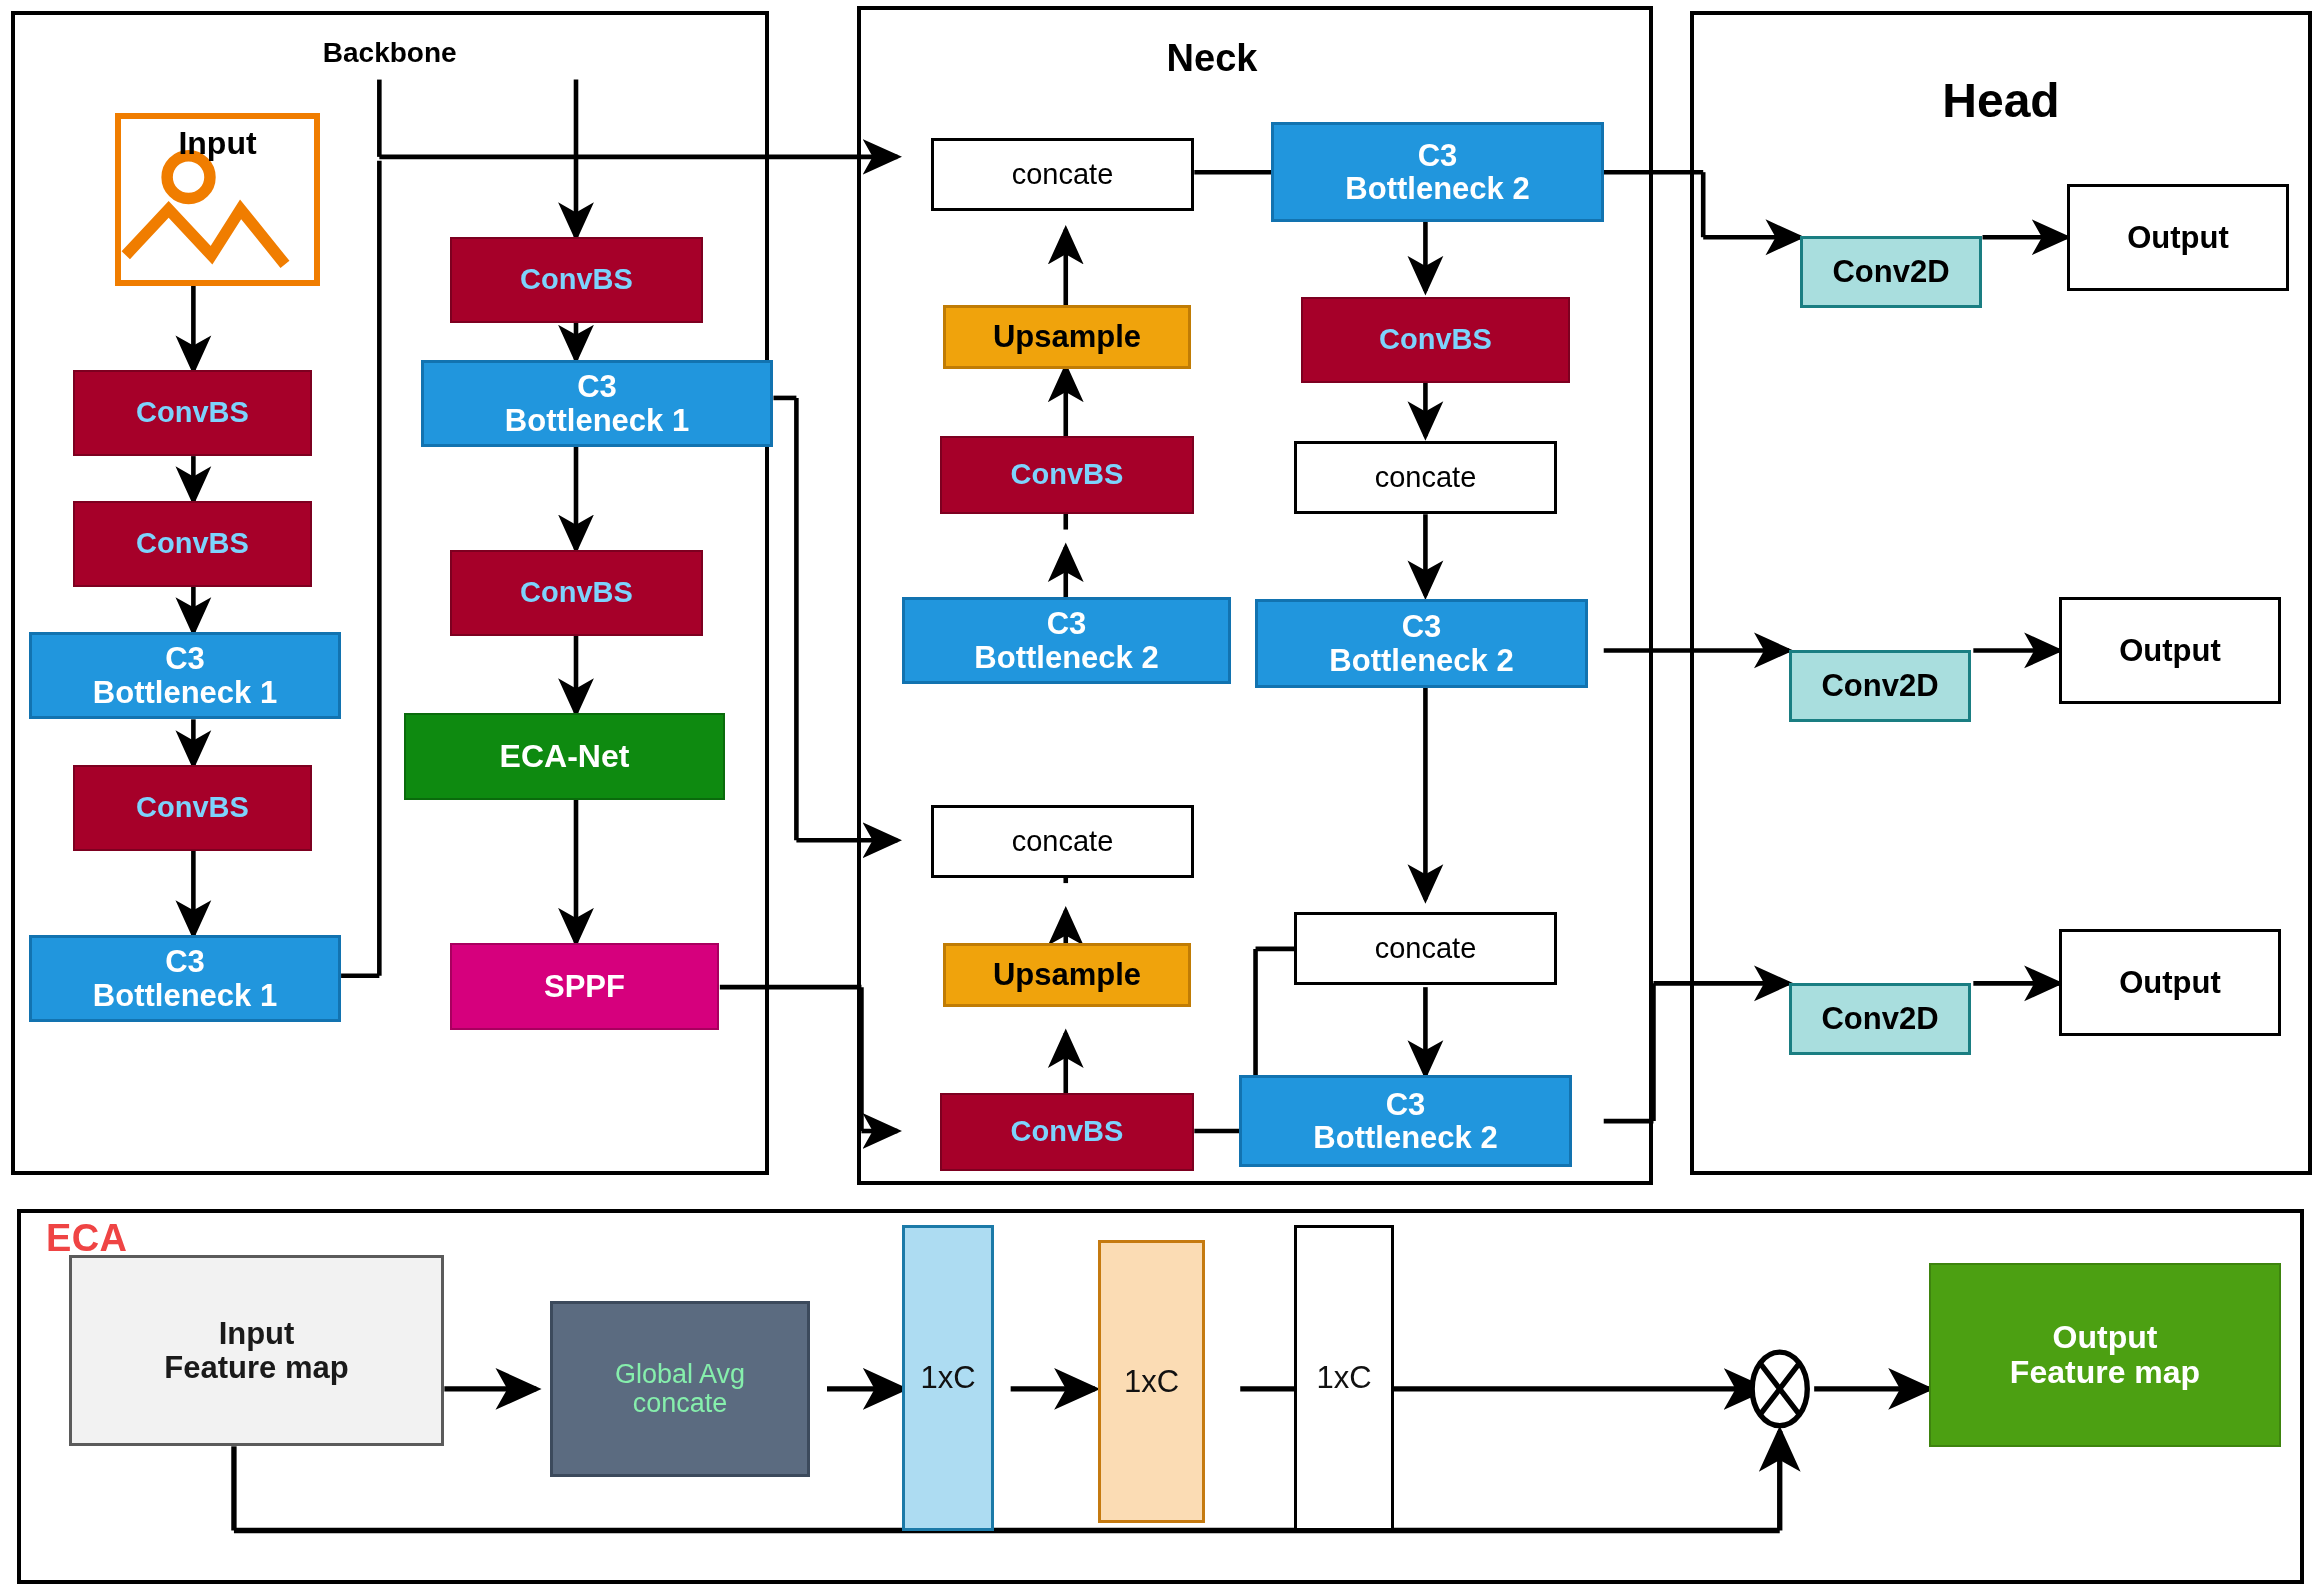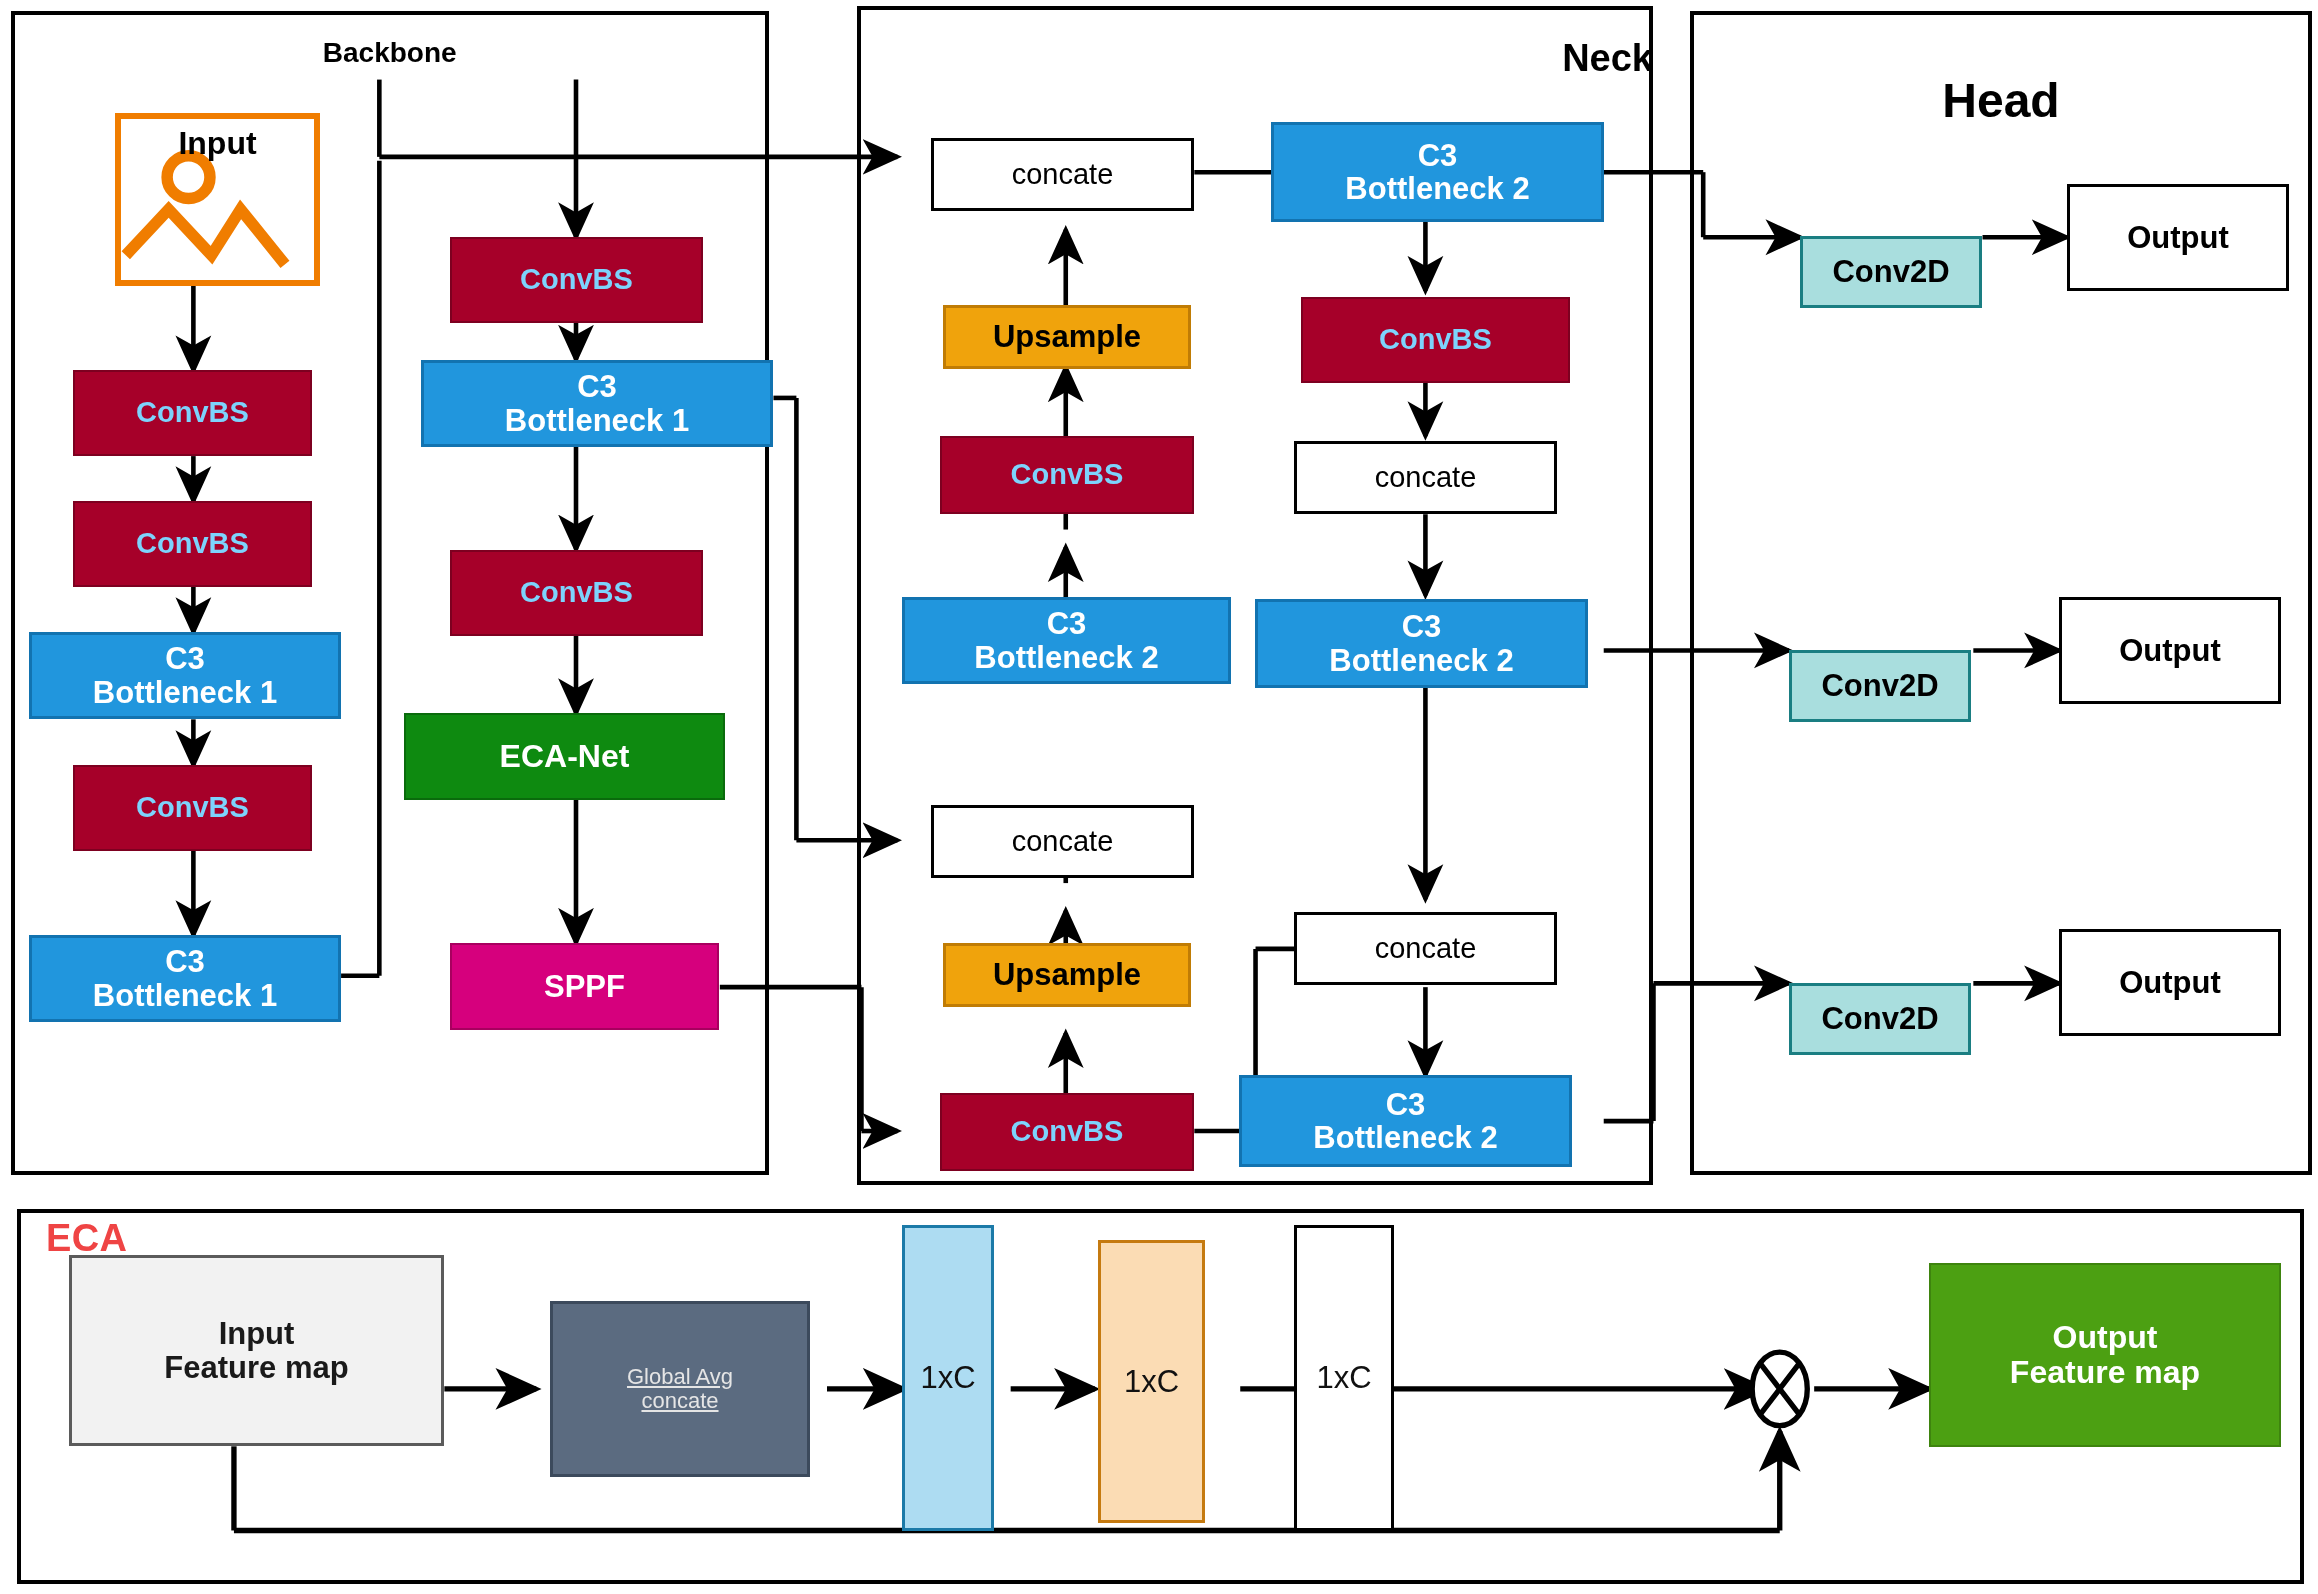--- a/index.html
+++ b/index.html
@@ -16,21 +16,21 @@
   .sppf{background:#D6007D;border:2.3px solid #A8005F;color:#fff;font-size:31px;}
   .eca-net{background:#0E8A10;border:2.3px solid #0A6B0C;color:#fff;font-size:32px;}
   .upsample{background:#F0A30C;border:3.1px solid #C07C05;color:#000;font-size:31px;}
   .concate{background:#fff;border:3.1px solid #000;color:#000;font-size:29px;font-weight:normal;}
   .conv2d{background:#A9DEDE;border:3.8px solid #1A7E82;color:#000;font-size:31px;margin-top:35px;}
   .outputbox{background:#fff;border:3.1px solid #000;color:#000;font-size:31px;}
   .inputimg{background:#fff;border:6.9px solid #F07D00;color:#000;font-size:32px;
             display:block;position:absolute;}
   .inputimg .lbl{position:absolute;left:0;right:0;top:6.1px;text-align:center;font-weight:bold;font-size:32px;color:#000;z-index:3;}
   .featmap{background:#F2F2F2;border:3.8px solid #5B5B5B;color:#1A1A1A;font-size:31px;}
-  .gap{background:#5B6B80;border:3.1px solid #3C4A5C;color:#e5e5e5;font-size:22px;font-weight:normal;text-decoration:underline;}
+  .gap{background:#5B6B80;border:3.1px solid #3C4A5C;color:#86efac;font-size:27px;font-weight:normal;}
   .col-blue{background:#ADDCF2;border:3.1px solid #1C7AA8;color:#111;font-size:31px;font-weight:normal;}
   .col-orange{background:#FBDCB4;border:3.1px solid #C57A10;color:#111;font-size:31px;font-weight:normal;}
   .col-white{background:#fff;border:3.1px solid #000;color:#111;font-size:31px;font-weight:normal;}
   .outgreen{background:#4CA012;border:2.3px solid #3E840E;color:#fff;font-size:32px;}
   .eca-label{position:absolute;color:#ef4444;font-weight:bold;font-size:38px;letter-spacing:0.4px;}
 </style>
 </head>
 <body>
 
 <div id="stage">
@@ -187,21 +187,21 @@
     <span>ConvBS</span>
     </div>
   <div class="node eca-net" style="left:404px;top:713px;width:321px;height:87px;">
     <span>ECA-Net</span>
     </div>
   <div class="node sppf" style="left:450px;top:943px;width:269px;height:87px;">
     <span>SPPF</span>
     </div>
 
   <div class="panel" style="left:857px;top:6.1px;width:796px;height:1179px;"></div>
-  <div class="panel-title" style="left:857px;top:37px;width:796px;font-size:38px;text-align:right;">Neck</div>
+  <div class="panel-title" style="left:814px;top:37px;width:796px;font-size:38px;">Neck</div>
 
   <div class="node concate" style="left:931px;top:138px;width:263px;height:73px;">
     <span>concate</span>
     </div>
   <div class="node upsample" style="left:943px;top:305px;width:248px;height:64px;">
     <span>Upsample</span>
     </div>
   <div class="node convbs" style="left:940px;top:436px;width:254px;height:78px;">
     <span>ConvBS</span>
     </div>

